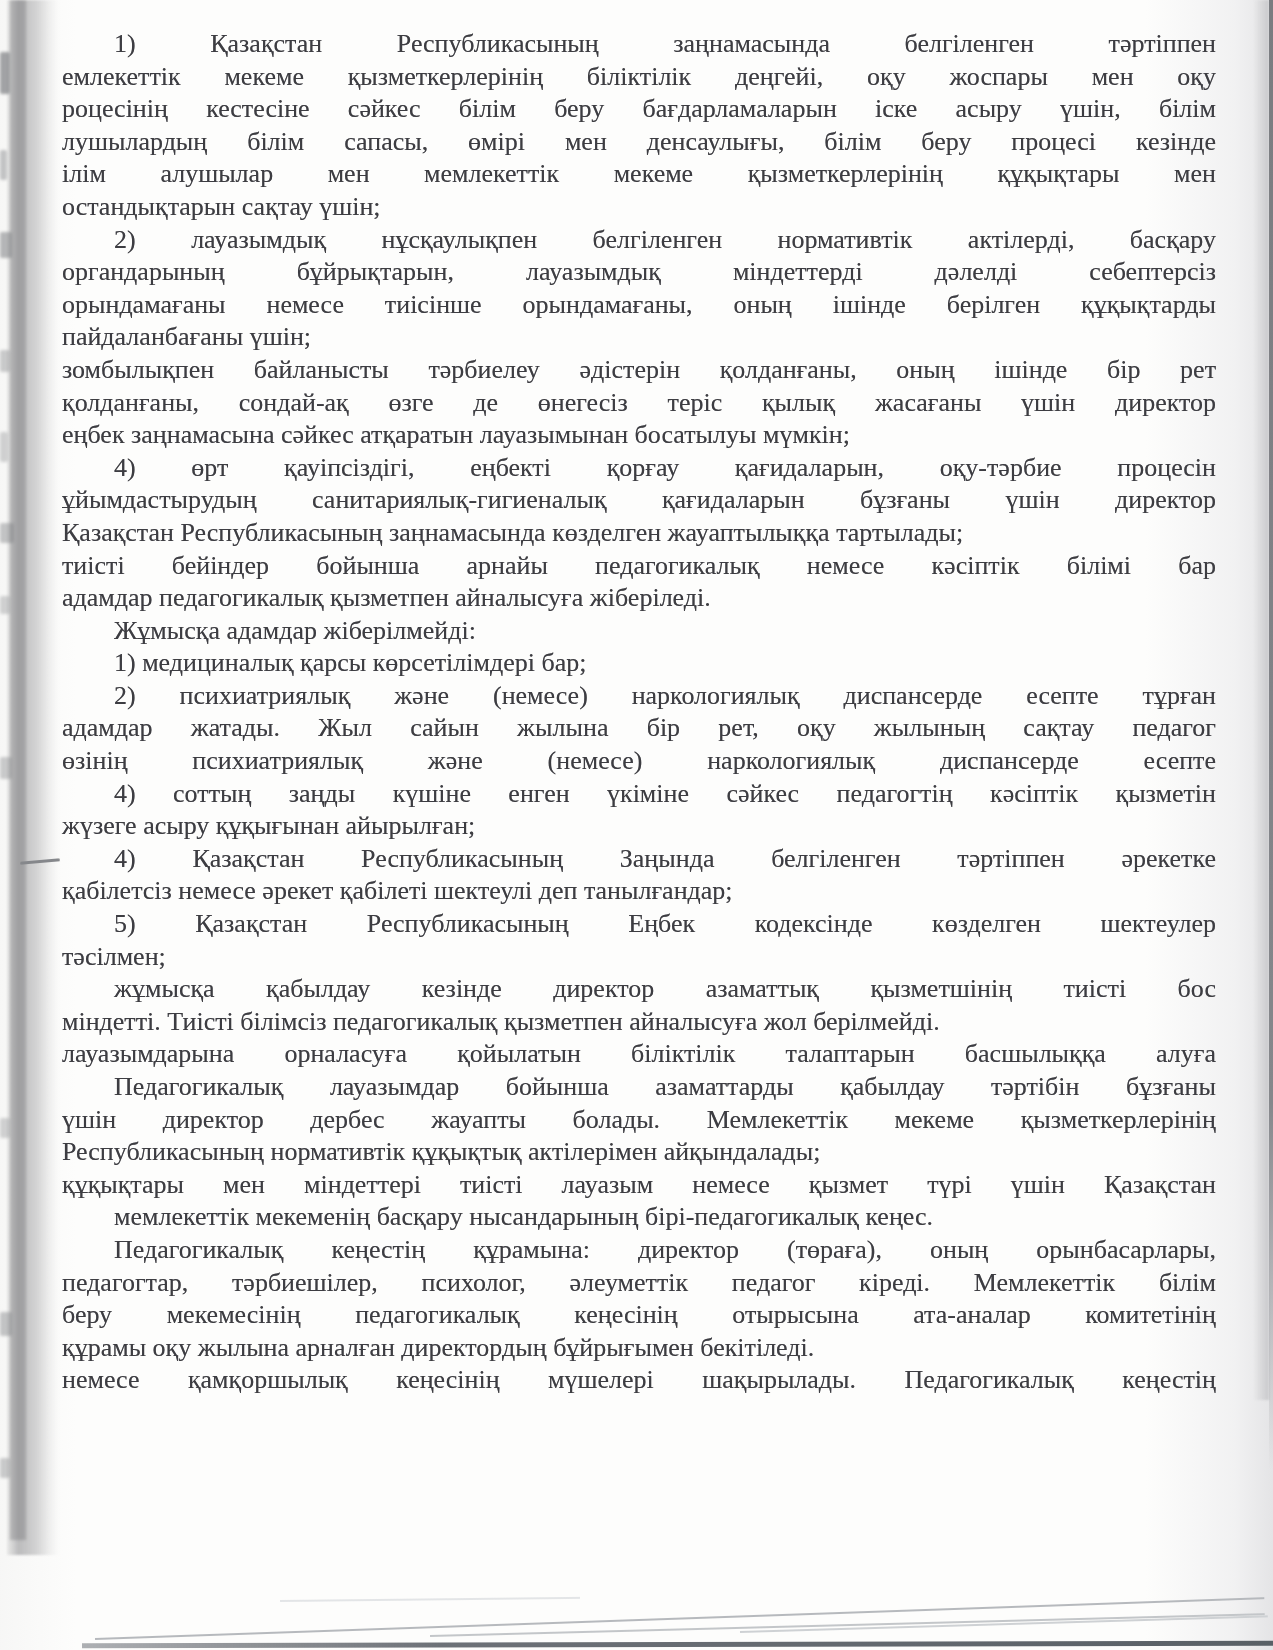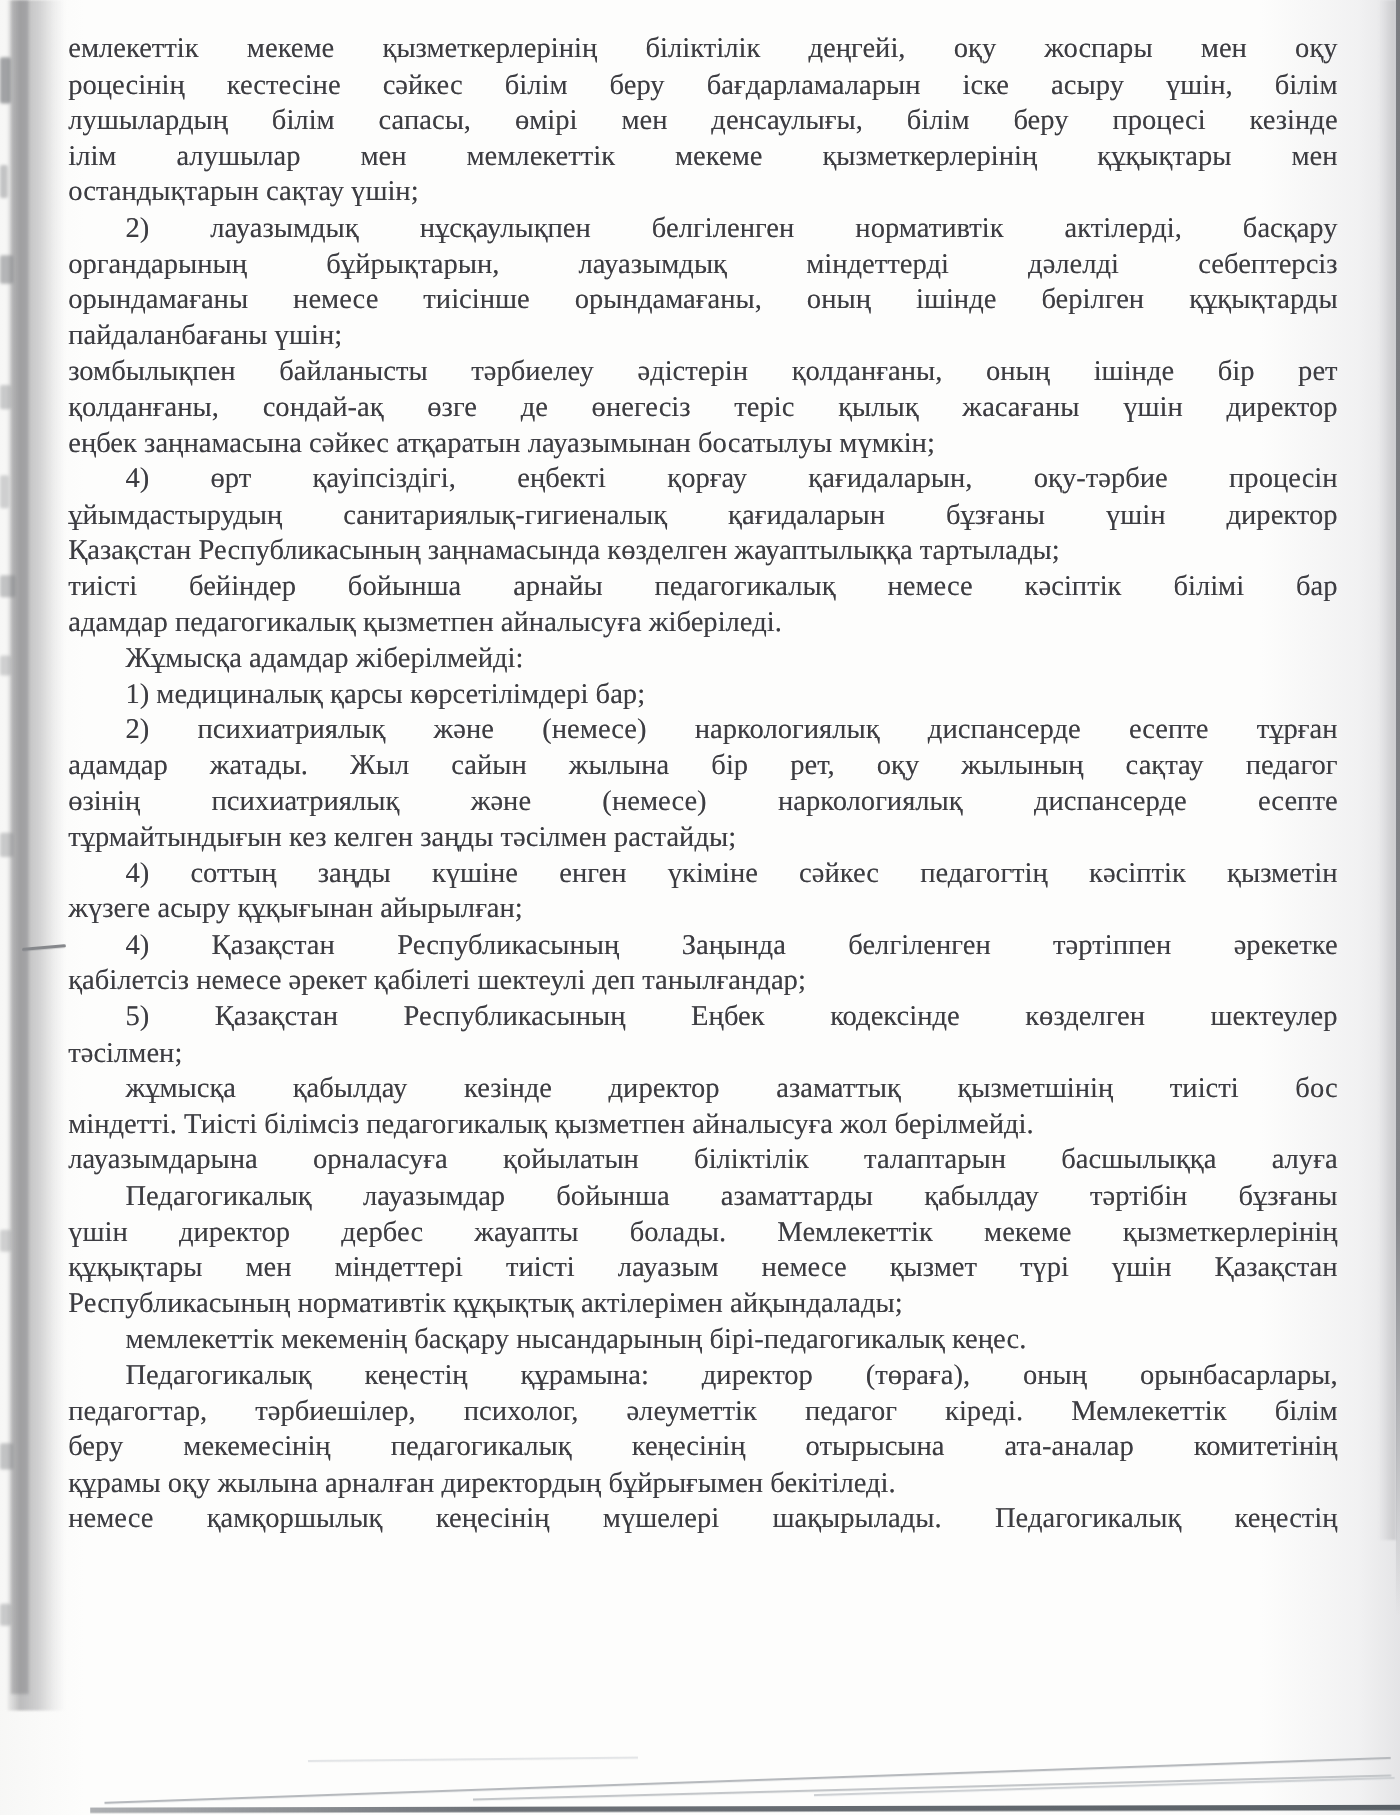--- a/index.html
+++ b/index.html
@@ -104,20 +104,21 @@
     transform: rotate(-0.12deg);
     filter: blur(0.4px);
   }
 </style>
 </head>
 <body>
 
 <div class="page">
   <div class="text-block">
       <div class="paragraph">
+        <div class="line indent">1) Қазақстан Республикасының заңнамасында белгіленген тәртіппен</div>
         <div class="line">емлекеттік мекеме қызметкерлерінің біліктілік деңгейі, оқу жоспары мен оқу</div>
         <div class="line">роцесінің кестесіне сәйкес білім беру бағдарламаларын іске асыру үшін, білім</div>
         <div class="line">лушылардың білім сапасы, өмірі мен денсаулығы, білім беру процесі кезінде</div>
         <div class="line">ілім алушылар мен мемлекеттік мекеме қызметкерлерінің құқықтары мен</div>
         <div class="line last">остандықтарын сақтау үшін;</div>
       </div>
       <div class="paragraph">
         <div class="line indent">2) лауазымдық нұсқаулықпен белгіленген нормативтік актілерді, басқару</div>
         <div class="line">органдарының бұйрықтарын, лауазымдық міндеттерді дәлелді себептерсіз</div>
         <div class="line">орындамағаны немесе тиісінше орындамағаны, оның ішінде берілген құқықтарды</div>
@@ -140,21 +141,20 @@
       <div class="paragraph">
         <div class="line indent last">Жұмысқа адамдар жіберілмейді:</div>
       </div>
       <div class="paragraph">
         <div class="line indent last">1) медициналық қарсы көрсетілімдері бар;</div>
       </div>
       <div class="paragraph">
         <div class="line indent">2) психиатриялық және (немесе) наркологиялық диспансерде есепте тұрған</div>
         <div class="line">адамдар жатады. Жыл сайын жылына бір рет, оқу жылының сақтау педагог</div>
         <div class="line">өзінің психиатриялық және (немесе) наркологиялық диспансерде есепте</div>
-        <div class="line last">тұрмайтындығын кез келген заңды тәсілмен растайды;</div>
       </div>
       <div class="paragraph">
         <div class="line indent">4) соттың заңды күшіне енген үкіміне сәйкес педагогтің кәсіптік қызметін</div>
         <div class="line last">жүзеге асыру құқығынан айырылған;</div>
       </div>
       <div class="paragraph">
         <div class="line indent">4) Қазақстан Республикасының Заңында белгіленген тәртіппен әрекетке</div>
         <div class="line last">қабілетсіз немесе әрекет қабілеті шектеулі деп танылғандар;</div>
       </div>
       <div class="paragraph">
@@ -162,22 +162,22 @@
         <div class="line last">тәсілмен;</div>
       </div>
       <div class="paragraph">
         <div class="line indent">жұмысқа қабылдау кезінде директор азаматтық қызметшінің тиісті бос</div>
         <div class="line last">міндетті. Тиісті білімсіз педагогикалық қызметпен айналысуға жол берілмейді.</div>
         <div class="line">лауазымдарына орналасуға қойылатын біліктілік талаптарын басшылыққа алуға</div>
       </div>
       <div class="paragraph">
         <div class="line indent">Педагогикалық лауазымдар бойынша азаматтарды қабылдау тәртібін бұзғаны</div>
         <div class="line">үшін директор дербес жауапты болады. Мемлекеттік мекеме қызметкерлерінің</div>
+        <div class="line last">Республикасының нормативтік құқықтық актілерімен айқындалады;</div>
         <div class="line">құқықтары мен міндеттері тиісті лауазым немесе қызмет түрі үшін Қазақстан</div>
-        <div class="line last">Республикасының нормативтік құқықтық актілерімен айқындалады;</div>
       </div>
       <div class="paragraph">
         <div class="line indent last">мемлекеттік мекеменің басқару нысандарының бірі-педагогикалық кеңес.</div>
       </div>
       <div class="paragraph">
         <div class="line indent">Педагогикалық кеңестің құрамына: директор (төраға), оның орынбасарлары,</div>
         <div class="line">педагогтар, тәрбиешілер, психолог, әлеуметтік педагог кіреді. Мемлекеттік білім</div>
         <div class="line">беру мекемесінің педагогикалық кеңесінің отырысына ата-аналар комитетінің</div>
         <div class="line last">құрамы оқу жылына арналған директордың бұйрығымен бекітіледі.</div>
         <div class="line">немесе қамқоршылық кеңесінің мүшелері шақырылады. Педагогикалық кеңестің</div>

